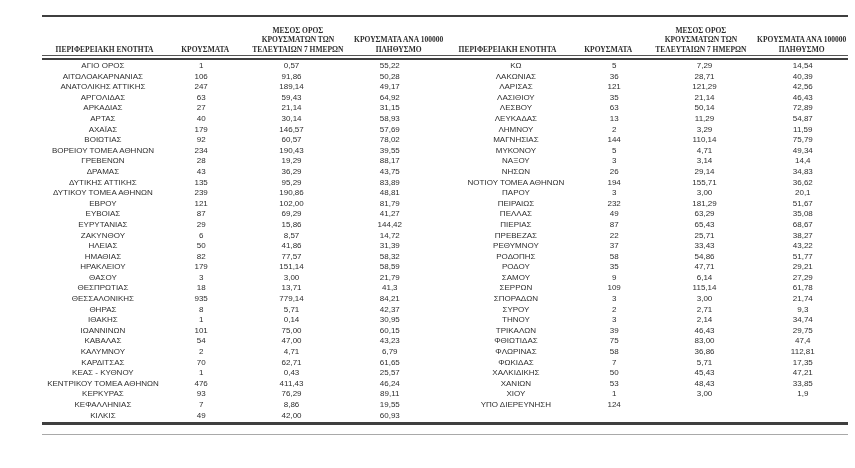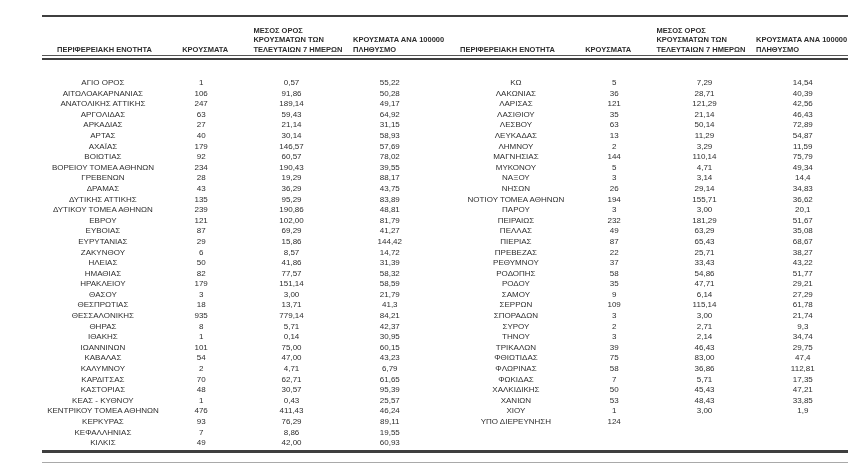--- a/index.html
+++ b/index.html
@@ -3,27 +3,27 @@
 <meta charset="utf-8">
 <style>
   html,body{margin:0;padding:0;background:#ffffff;}
   body{width:855px;height:468px;overflow:hidden;font-family:"Liberation Sans",sans-serif;}
   .sheet{position:relative;width:855px;height:468px;background:#ffffff;}
   .tablewrap{position:absolute;left:42px;top:15px;width:806px;}
   .rule{width:100%;}
   .rule-top{height:2px;background:var(--rule-dark,#3f3f3f);}
   .header-flex{display:flex;}
   .half-header{width:50%;display:grid;grid-template-columns:31% 19% 27% 23%;}
-  .hcell{display:flex;align-items:flex-end;justify-content:center;text-align:left;
+  .hcell{display:flex;align-items:flex-end;justify-content:center;text-align:center;
          min-height:37px;padding-bottom:1px;font-size:7.5px;line-height:9.3px;
-         font-weight:700;color:var(--text,#2e2e2e);white-space:pre-line;letter-spacing:0;}
+         font-weight:700;color:var(--text,#2e2e2e);white-space:pre-line;letter-spacing:0;font-family:Liberation Serif, serif;}
   .rule-h1{height:1px;background:#555555;}
   .gap2{height:2px;background:#ffffff;}
   .rule-h2{height:2px;background:var(--rule-dark,#3f3f3f);}
-  .body-flex{display:flex;padding-top:18px;gap:20px;}
+  .body-flex{display:flex;padding-top:1px;gap:20px;}
   .half-body{width:50%;}
   .trow{display:grid;grid-template-columns:31% 19% 27% 23%;height:10.6px;}
   .tcell{font-size:8px;line-height:10.6px;text-align:center;color:var(--text,#2e2e2e);
          white-space:nowrap;overflow:hidden;}
   .rule-bottom{height:3px;background:var(--rule-dark,#3f3f3f);margin-top:1px;}
   .bgap{height:9px;background:#ffffff;}
   .rule-light{height:1px;background:var(--rule-light,#a9a9a9);}
 </style>
 </head>
 <body>
@@ -227,26 +227,20 @@
             <div class="tcell">4,71</div>
             <div class="tcell">6,79</div>
           </div>
           <div class="trow">
             <div class="tcell">ΚΑΡΔΙΤΣΑΣ</div>
             <div class="tcell">70</div>
             <div class="tcell">62,71</div>
             <div class="tcell">61,65</div>
           </div>
           <div class="trow">
-            <div class="tcell">ΚΑΣΤΟΡΙΑΣ</div>
-            <div class="tcell">48</div>
-            <div class="tcell">30,57</div>
-            <div class="tcell">95,39</div>
-          </div>
-          <div class="trow">
             <div class="tcell">ΚΕΑΣ - ΚΥΘΝΟΥ</div>
             <div class="tcell">1</div>
             <div class="tcell">0,43</div>
             <div class="tcell">25,57</div>
           </div>
           <div class="trow">
             <div class="tcell">ΚΕΝΤΡΙΚΟΥ ΤΟΜΕΑ ΑΘΗΝΩΝ</div>
             <div class="tcell">476</div>
             <div class="tcell">411,43</div>
             <div class="tcell">46,24</div>

